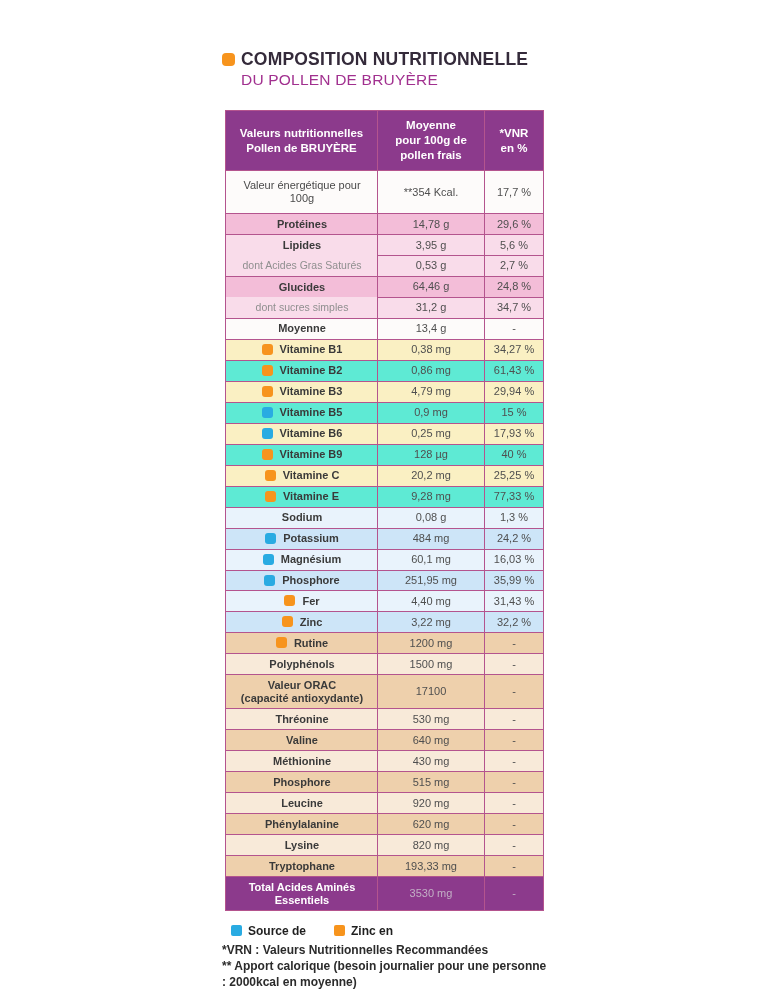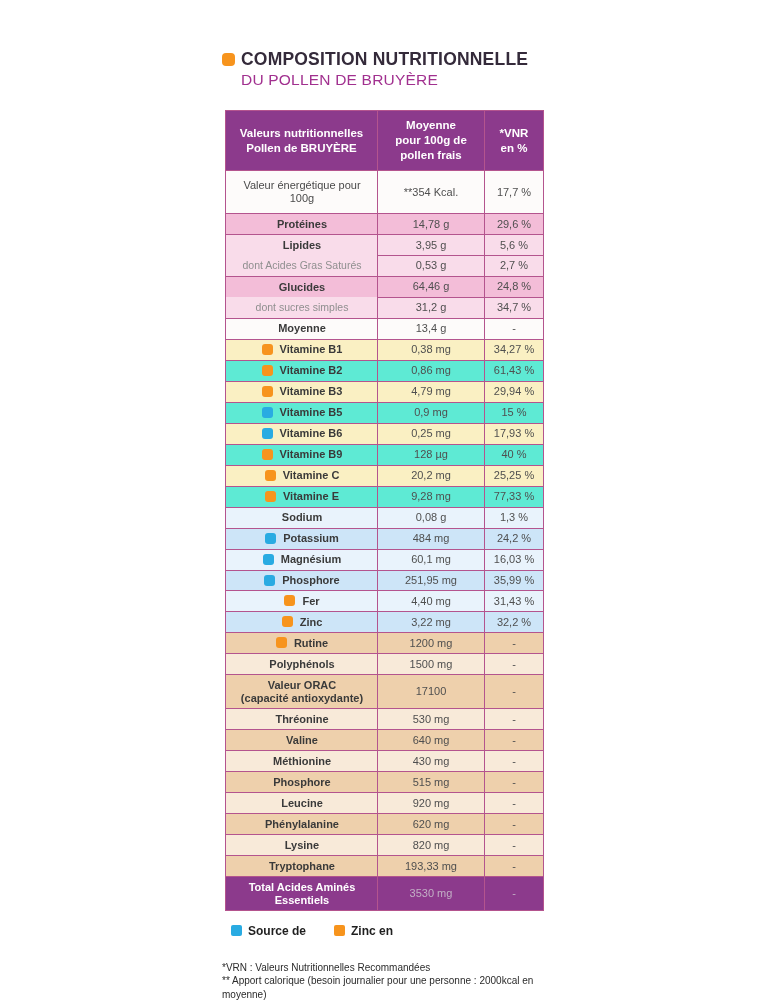--- a/index.html
+++ b/index.html
@@ -48,21 +48,21 @@
   .total-dark td{background:#8c3a8c;}
   .total-dark .lab{color:#ffffff;}
   .total-dark td.c2,.total-dark td.c3{color:#c2aec5;}
 
   
   .legend{display:flex;gap:28px;margin:13px 0 0 9px;}
   .legend-item{display:flex;align-items:center;gap:6px;font-size:12px;font-weight:bold;color:#1f1f1f;}
   .legend-swatch{width:11px;height:11px;border-radius:2px;}
   .legend-swatch.blue{background:#29abe2;}
   .legend-swatch.orange{background:#f7941d;}
-  .footnotes{margin:23px 0 0 0;font-size:10px;color:#2b2b2b;line-height:1.35;}
+  .footnotes{margin:4px 0 0 0;font-size:12px;color:#2b2b2b;line-height:1.35;font-weight:bold;}
   .footnotes div{margin:0;}
 </style>
 </head>
 <body>
 
 <div class="canvas">
   <div class="content">
 
     <div class="title-row">
       <span class="title-bullet"></span>

